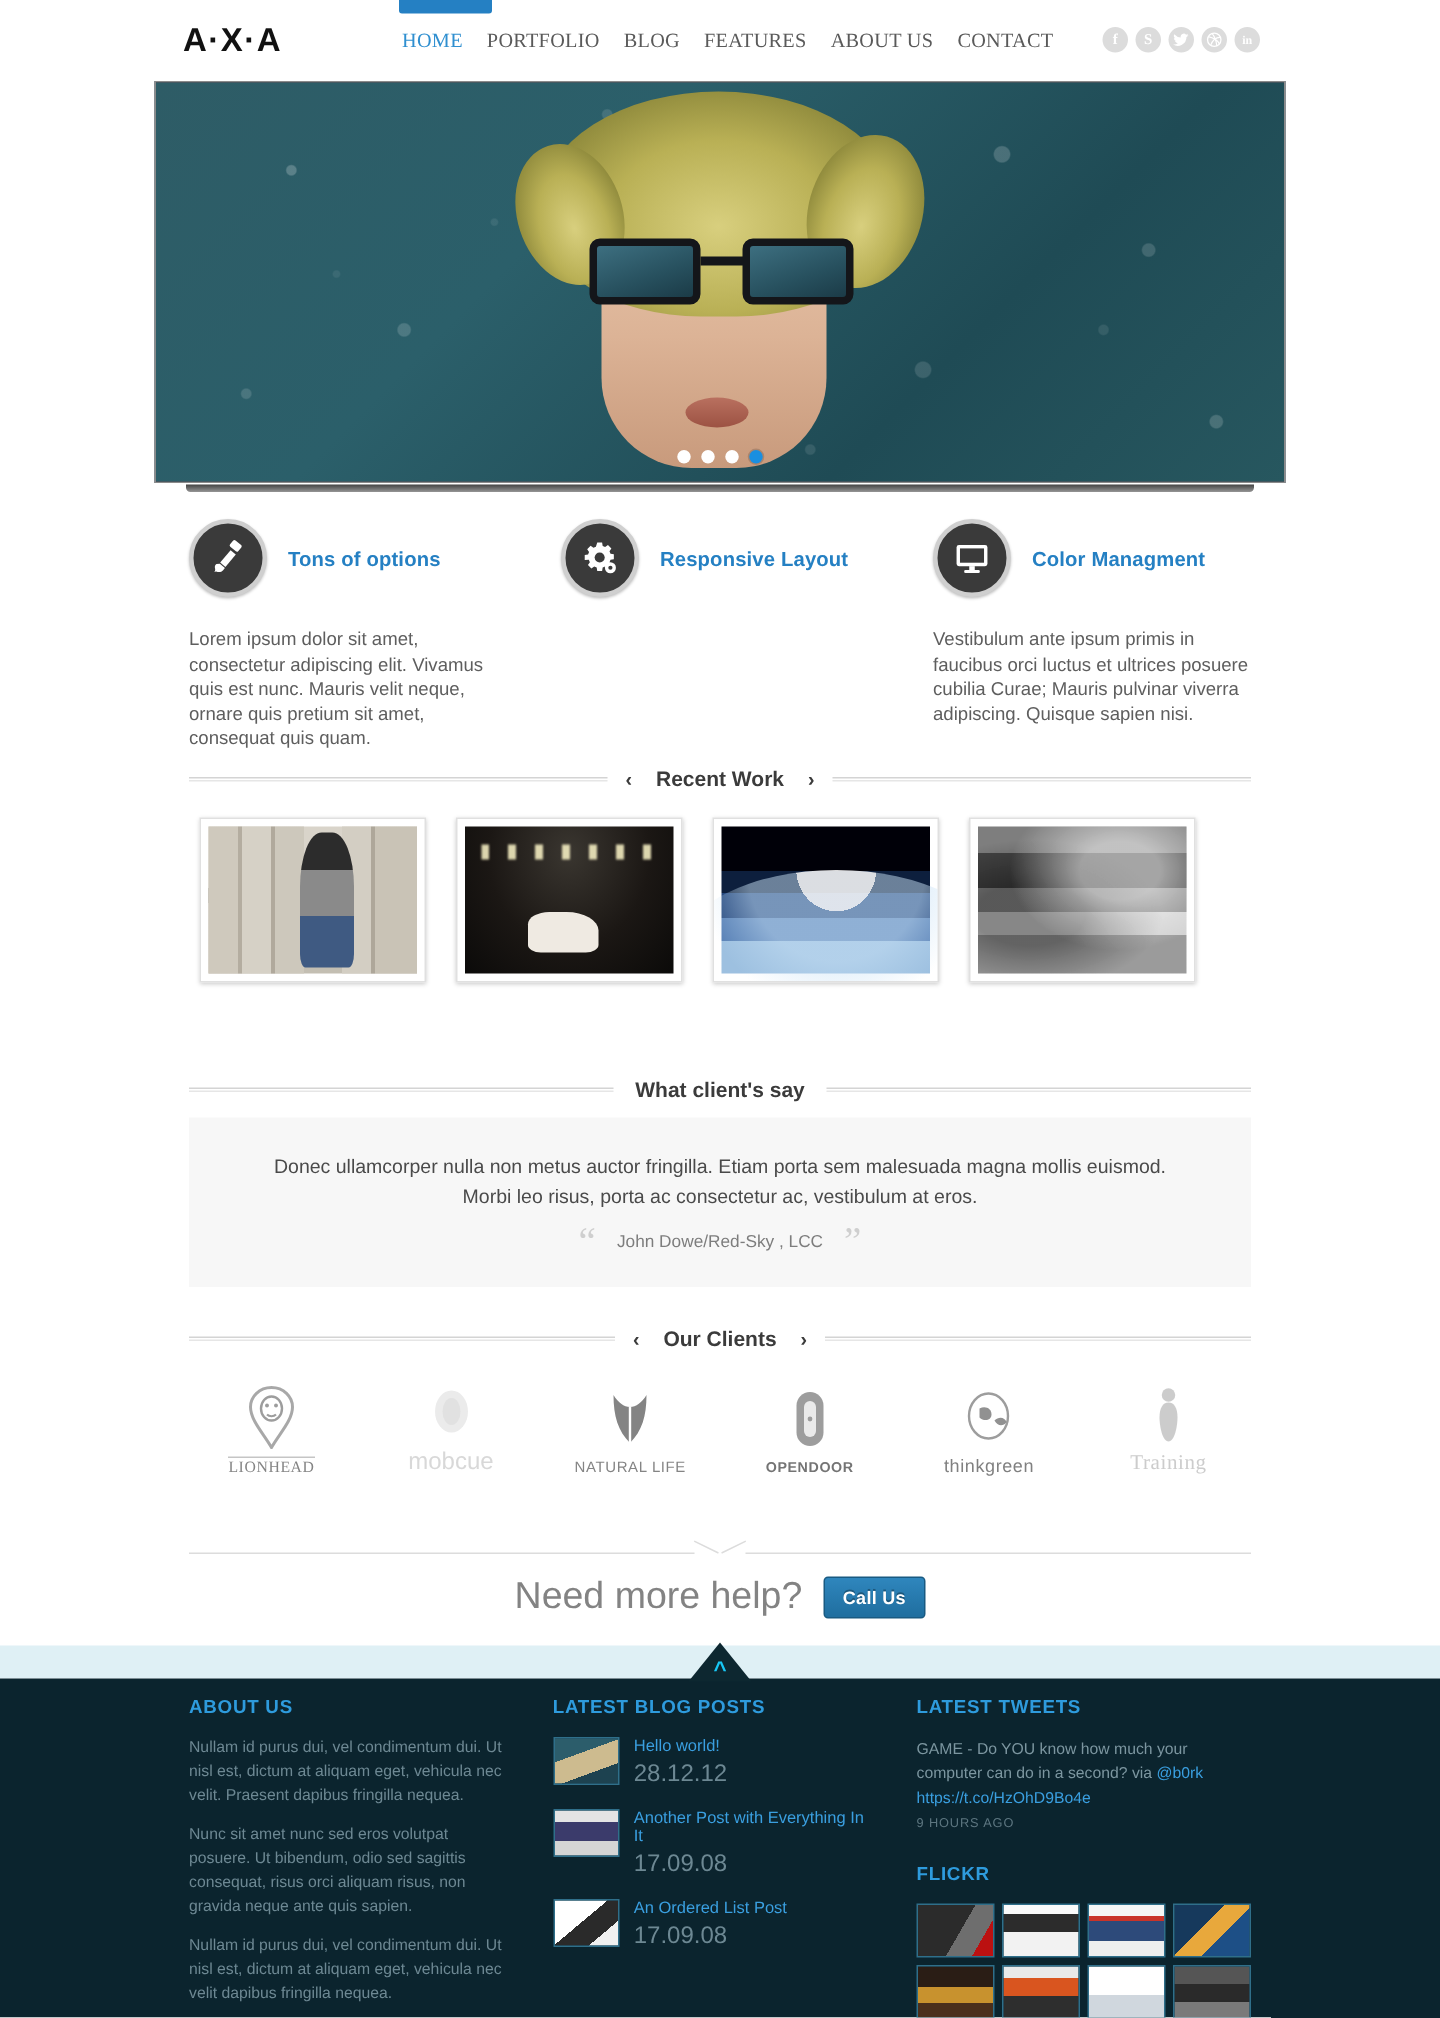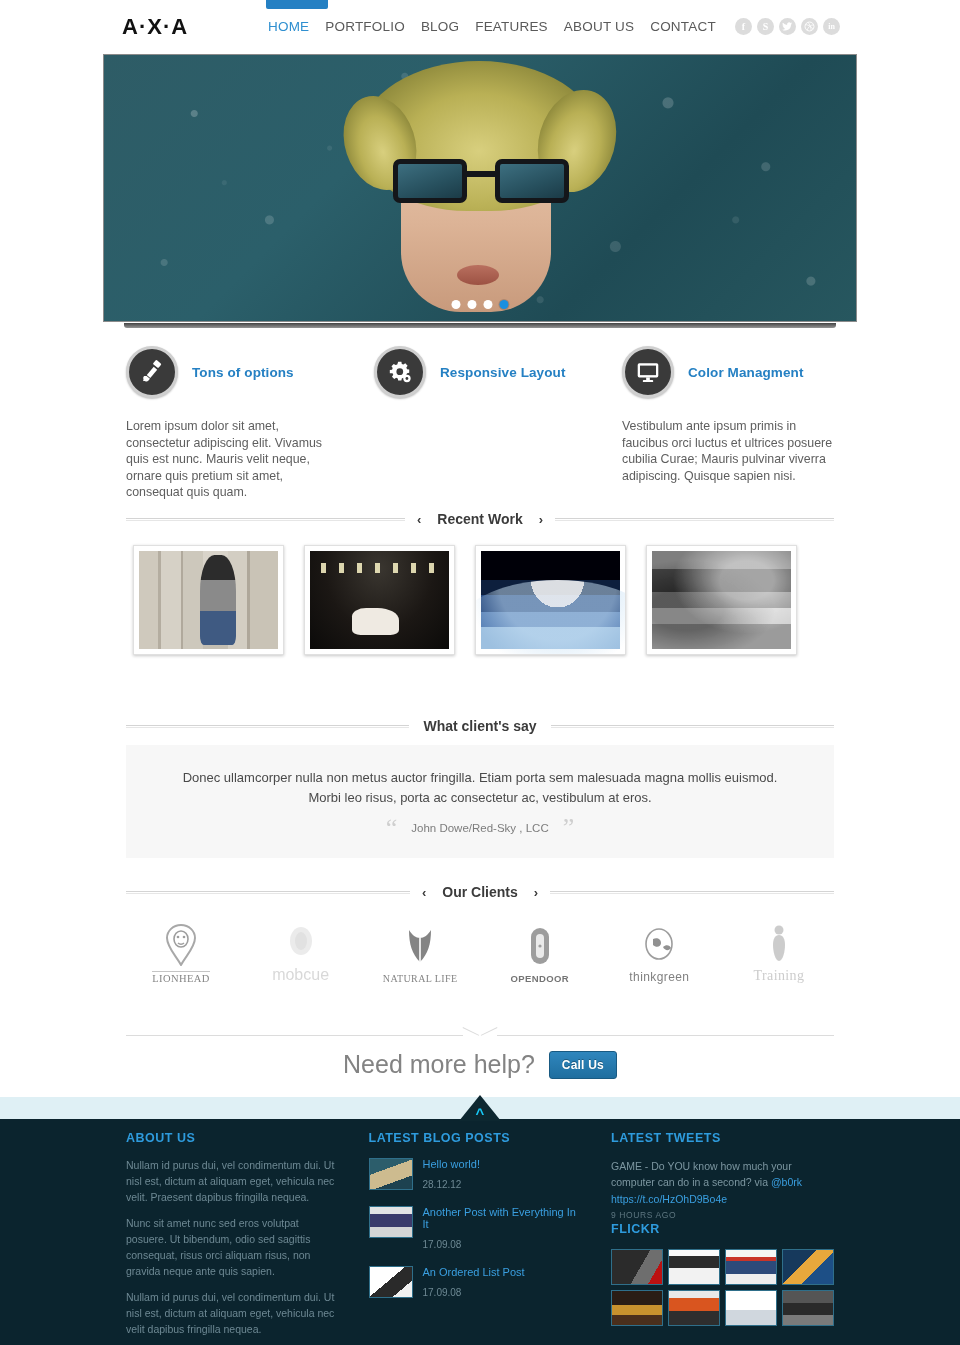--- a/index.html
+++ b/index.html
@@ -40,20 +40,21 @@
     display: flex;
     gap: 16px;
     align-items: baseline;
   }
   .nav a {
     font-size: 13.5px;
     color: #5a5a5a;
     text-decoration: none;
     letter-spacing: 0.2px;
     white-space: nowrap;
+    font-family: Liberation Serif, serif;
   }
   .nav a.active { color: #2f8fd0; }
 
   .social {
     position: absolute;
     right: 120px; top: 18px;
     display: flex;
     gap: 5px;
   }
   .social .si {
@@ -371,21 +372,21 @@
   .client .mark { height: 44px; display: flex; align-items: flex-end; justify-content: center; }
   .client .cname {
     font-size: 10px;
     color: #8e8e8e;
     letter-spacing: .4px;
     white-space: nowrap;
     text-align: right;
   }
   .client.c1 .cname { font-family: "Liberation Serif", serif; color: #6f6f6f; font-size: 10.5px; border-top: 1px solid #bbb; padding-top:1px;}
   .client.c2 .cname { font-size: 16px; color: #d2d2d2; letter-spacing: 0; }
-  .client.c3 .cname { font-family: Liberation Serif, serif; color: #6f6f6f; }
+  .client.c3 .cname { font-family: Liberation Sans, sans-serif; color: #6f6f6f; }
   .client.c4 .cname { font-weight: bold; color: #5c5c5c; font-size: 9.5px; }
   .client.c5 .cname { font-size: 12px; color: #6a6a6a; }
   .client.c6 .cname { font-family: "Liberation Serif", serif; font-size: 14px; color: #c4c4c4; }
 
   
   .divider-chev {
     position: absolute;
     left: 126px; top: 1027px;
     width: 708px;
     display: flex;
@@ -511,35 +512,35 @@
   .bt2 { background: linear-gradient(180deg,#e4e4e4 0 25%, #3b3b6b 25% 68%, #d5d5d5 68% 100%); }
   .bt3 { background: linear-gradient(140deg,#ffffff 0 45%, #2a2a2a 45% 75%, #f0f0f0 75% 100%); }
   .blog-meta .btitle {
     font-size: 11px;
     color: #3a9fe0;
     margin-bottom: 4px;
     display: block;
     text-decoration: none;
   }
   .blog-meta .bdate {
-    font-size: 10px;
+    font-size: 16px;
     color: #6d8893;
   }
   .tweet {
     font-size: 10.5px;
     line-height: 1.55;
     color: #7c96a0;
     margin-bottom: 3px;
   }
   .tweet a { color: #3a9fe0; text-decoration: none; margin-top: 24px; }
   .tweet-time {
     font-size: 8.5px;
     color: #5d7680;
     letter-spacing: .6px;
-    margin-bottom: 2px;
+    margin-bottom: 22px;
   }
   .flickr-grid {
     display: grid;
     grid-template-columns: repeat(4, 52px);
     grid-gap: 5px;
     margin-top: 10px;
   }
   .fl {
     width: 52px; height: 36px;
     border: 1px solid #2f6f8a;

